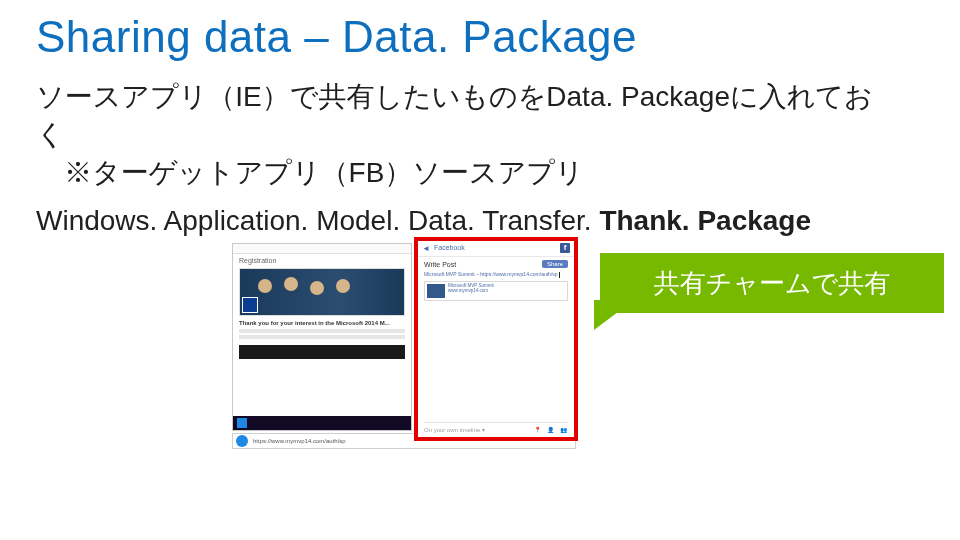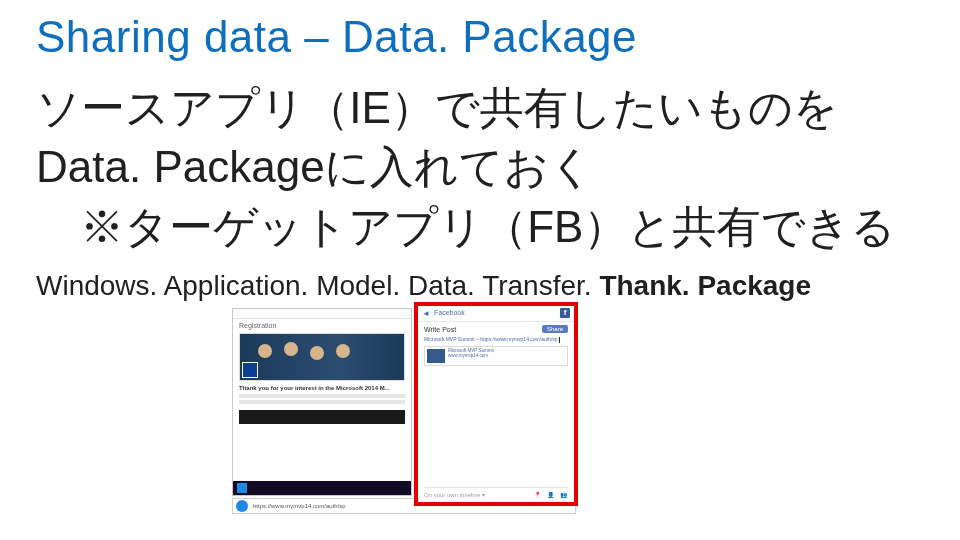--- a/index.html
+++ b/index.html
@@ -1,19 +1,19 @@
 <!DOCTYPE html>
 <html><head>
 <meta charset="utf-8">
 <style>
   * { margin: 0; padding: 0; box-sizing: border-box; }
   html, body { width: 960px; height: 540px; font-family: "Segoe UI", "Meiryo", "Yu Gothic", sans-serif; background: #fff; overflow: hidden; }
   .slide { width: 932px; height: 540px; padding: 8px 36px 0 36px; position: relative; }
   .title { font-size: 44px; font-weight: 300; color: #0f6fbf; letter-spacing: 0.5px; margin-top: 4px; }
-  .subtitle { font-size: 44px; color: #202020; margin-top: 16px; line-height: 1.35; }
+  .subtitle { font-size: 28px; color: #202020; margin-top: 16px; line-height: 1.35; }
   .subtitle .indent { padding-left: 1em; display: inline-block; }
   .api { font-size: 28px; color: #202020; margin-top: 14px; }
   .api .bold { font-weight: 700; }
   .figrow { position: relative; margin-top: 6px; height: 220px; }
 
   
   .mock-left { position:absolute; left:196px; top:0; width:180px; height:188px; border:1px solid #c8c8c8; background:#fff; font-size:5px; color:#555; }
   .mock-left .topbar { height:10px; background:#fafafa; border-bottom:1px solid #e0e0e0; }
   .mock-left .reg { padding:3px 6px 2px; color:#666; font-size:7px; }
   .mock-left .photo { margin:2px 6px; height:48px; background:linear-gradient(90deg,#1a3a5a 0%,#2b4d70 60%,#1a3a5a 100%); position:relative; border:1px solid #ddd; }
@@ -56,21 +56,21 @@
 </style>
 </head>
 <body>
 
 <div class="slide">
 
   <h1 class="title">Sharing data – Data. Package</h1>
 
   <div class="subtitle">
     <span>ソースアプリ（IE）で共有したいものをData. Packageに入れておく</span><br>
-    <span class="indent">※ターゲットアプリ（FB）と共有できる</span>
+    <span class="indent">※ターゲットアプリ（FB）ソースアプリ</span>
   </div>
 
   <div class="api">
     <span>Windows. Application. Model. Data. Transfer. </span><span class="bold">Thank. Package</span>
   </div>
 
   <div class="figrow">
 
     <div class="mock-left">
       <div class="topbar"></div>
@@ -121,15 +121,18 @@
           <span>On your own timeline ▾</span>
           <span class="icons">
             <span>📍</span>
             <span>👤</span>
             <span>👥</span>
           </span>
         </div>
       </div>
     </div>
 
+    <div class="callout">
+      <span>共有チャームで共有</span>
+    </div>
 
   </div>
 </div>
 
 </body></html>

